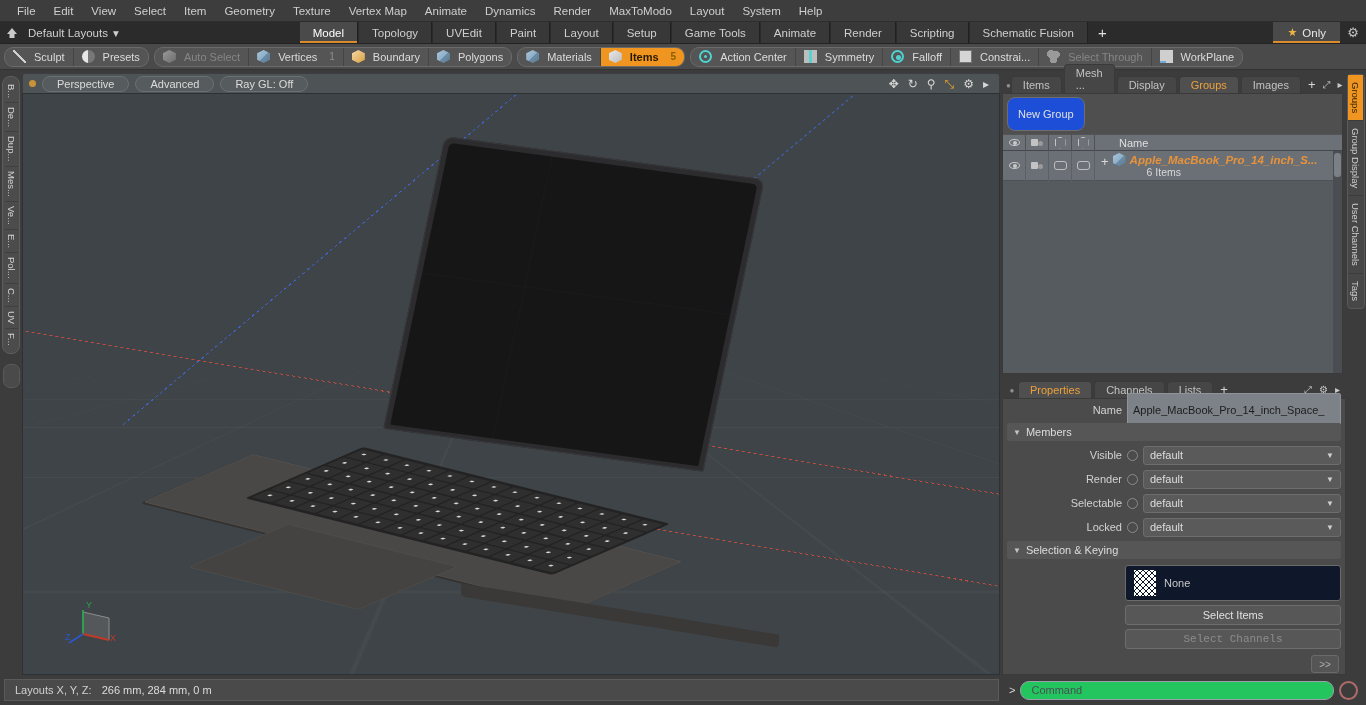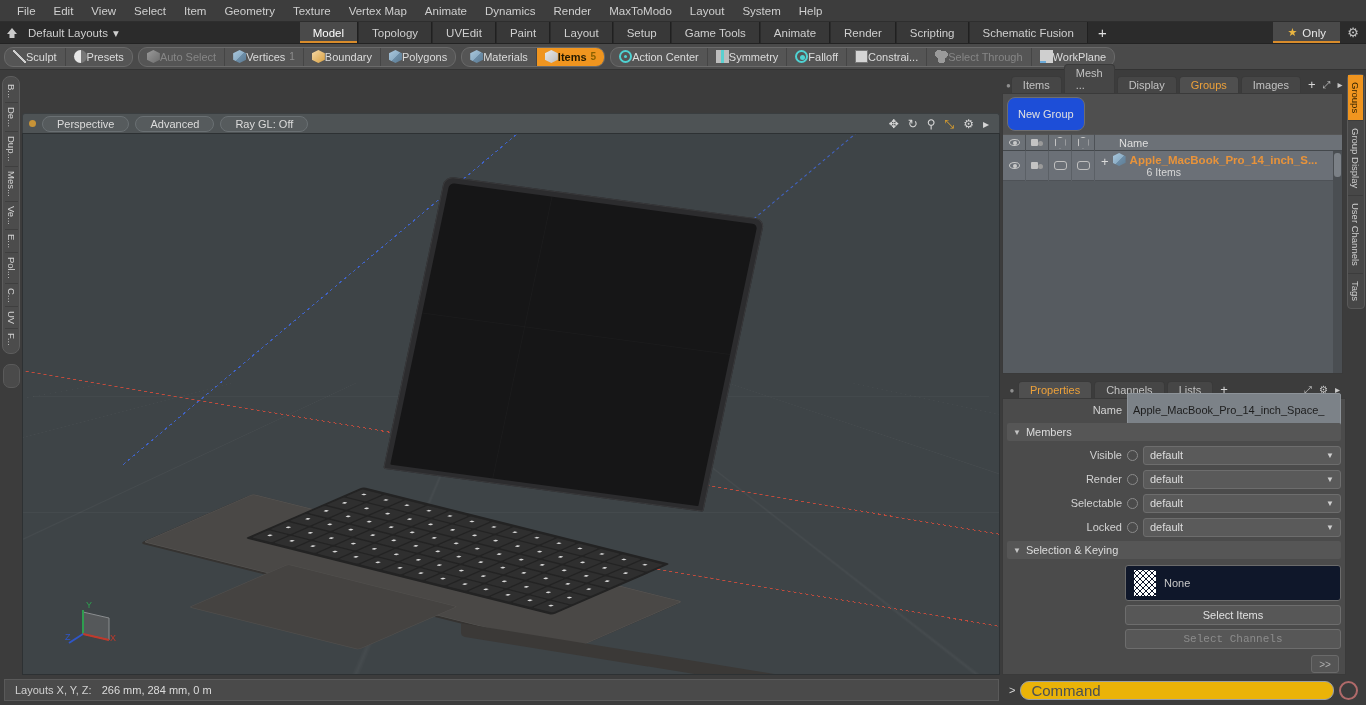--- a/index.html
+++ b/index.html
@@ -63,21 +63,21 @@
   
   .modebar {
     height: 26px; background: #4a4a4a; display: flex; align-items: center;
     padding: 0 4px; gap: 5px; border-bottom: 1px solid #333;
   }
   .grp {
     display: flex; align-items: stretch; height: 20px;
     background: #555; border: 1px solid #6a6a6a; border-radius: 9px; overflow: hidden;
   }
   .gitem {
-    display: flex; align-items: center; gap: 0; padding: 0 8px;
+    display: flex; align-items: center; gap: 8px; padding: 0 8px;
     color: #dcdcdc; font-size: 11px; border-right: 1px solid #454545; white-space: nowrap;
   }
   .gitem:last-child { border-right: none; }
   .gitem.dim { color: #868686; }
   .gitem.act { background: #f0951f; color: #231a00; font-weight: bold; }
   .gitem .num { color: #8e8e8e; font-size: 10px; margin-left: 4px; }
   .gitem.act .num { color: #8a6100; }
   .ic { width: 13px; height: 13px; flex: 0 0 13px; display:inline-block; position: relative; }
 
   
@@ -118,21 +118,21 @@
     font-size: 9.5px; color: #d2d2d2; padding: 4px 1px; letter-spacing: 0px;
     border-bottom: 1px solid #3f3f3f; white-space: nowrap;
   }
   .vtab:last-child { border-bottom: none; }
   .vpanel-btn {
     margin-top: 10px; width: 17px; height: 24px; background: #4a4a4a;
     border: 1px solid #5a5a5a; border-radius: 7px;
   }
 
   
-  .viewport-wrap { flex: 1; display: flex; flex-direction: column; padding: 3px 2px 0 0; margin-top: 40px; }
+  .viewport-wrap { flex: 1; display: flex; flex-direction: column; padding: 3px 2px 0 0; }
   .vp-head {
     height: 20px; background: #4e5355; display: flex; align-items: center;
     padding: 0 6px; gap: 6px; border: 1px solid #3a3e40; border-bottom: none;
     border-radius: 3px 3px 0 0;
   }
   .vp-dot { width: 7px; height: 7px; border-radius: 50%; background: #c79337; }
   .vp-btn {
     padding: 1px 14px; border: 1px solid #6a7073; border-radius: 9px;
     font-size: 11px; color: #dcdcdc; background: #565b5d;
   }
@@ -283,21 +283,21 @@
   .cam::before { content:''; position:absolute; left:0; top:1px; width:7px; height:7px; background:#c3c3c3; border-radius:1px;}
   .cam::after { content:''; position:absolute; right:0; top:3px; width:5px; height:5px; background:#9a9a9a; border-radius:50%;}
   .hexo { width: 11px; height: 12px; border: 1px solid #c3c3c3;
           clip-path: polygon(50% 0%,100% 25%,100% 75%,50% 100%,0% 75%,0% 25%); }
   .pill { width: 13px; height: 9px; border: 1px solid #bfbfbf; border-radius: 3px; }
   .gr-name { flex: 1; padding-left: 6px; display: flex; align-items: flex-start; gap: 4px; }
   .expand { color: #dadada; font-size: 13px; line-height: 12px; padding-top: 3px; }
   .gname-col { display: flex; flex-direction: column; }
   .gname {
     color: #e8933a; font-size: 11.5px; font-weight: bold; white-space: nowrap; overflow: hidden;
-    display: flex; align-items: center; gap: 4px;
+    display: flex; align-items: center; gap: 4px; font-style: italic;
   }
   .gitems { color: #d8d8d8; font-size: 10.5px; padding-left: 34px; }
   .listscroll { position: absolute; right: 0; top: 0; bottom: 0; width: 9px; background: #4a4e52; }
   .listscroll .thumb { position: absolute; left: 1px; right: 1px; top: 2px; height: 24px; background: #7b8086; border-radius: 3px; }
 
   
   .props-wrap { flex: 1; display: flex; margin-right: 0; }
   .props {
     flex: 1; background: #4b4b4b; border: 1px solid #3a3a3a; display: flex; flex-direction: column;
   }
@@ -364,22 +364,22 @@
   }
   .statusbox {
     width: 995px; height: 22px; background: #4a4a4a; border: 1px solid #5a5a5a;
     display: flex; align-items: center; padding: 0 10px; gap: 10px;
     font-size: 11px; color: #d0d0d0;
   }
   .statusbox .val { color: #dcdcdc; }
   .cmd-wrap { flex: 1; display: flex; align-items: center; gap: 5px; padding-left: 6px; }
   .cmd-gt { color: #d8d8d8; font-size: 11px; }
   .cmd-input {
-    flex: 1; height: 19px; background: #eab308; border: 1px solid #9aa0a7; border-radius: 9px;
-    display: flex; align-items: center; padding: 0 10px; font-size: 15px; color: #4a4f54;
+    flex: 1; height: 19px; background: #22c55e; border: 1px solid #9aa0a7; border-radius: 9px;
+    display: flex; align-items: center; padding: 0 10px; font-size: 11px; color: #4a4f54;
   }
   .rec-btn { width: 19px; height: 19px; border-radius: 50%; border: 2px solid #b06a6a; margin-right: 4px; }
 </style>
 </head>
 <body>
 
 <div class="app">
 
   <div class="menubar">
     <div class="mi">File</div>

